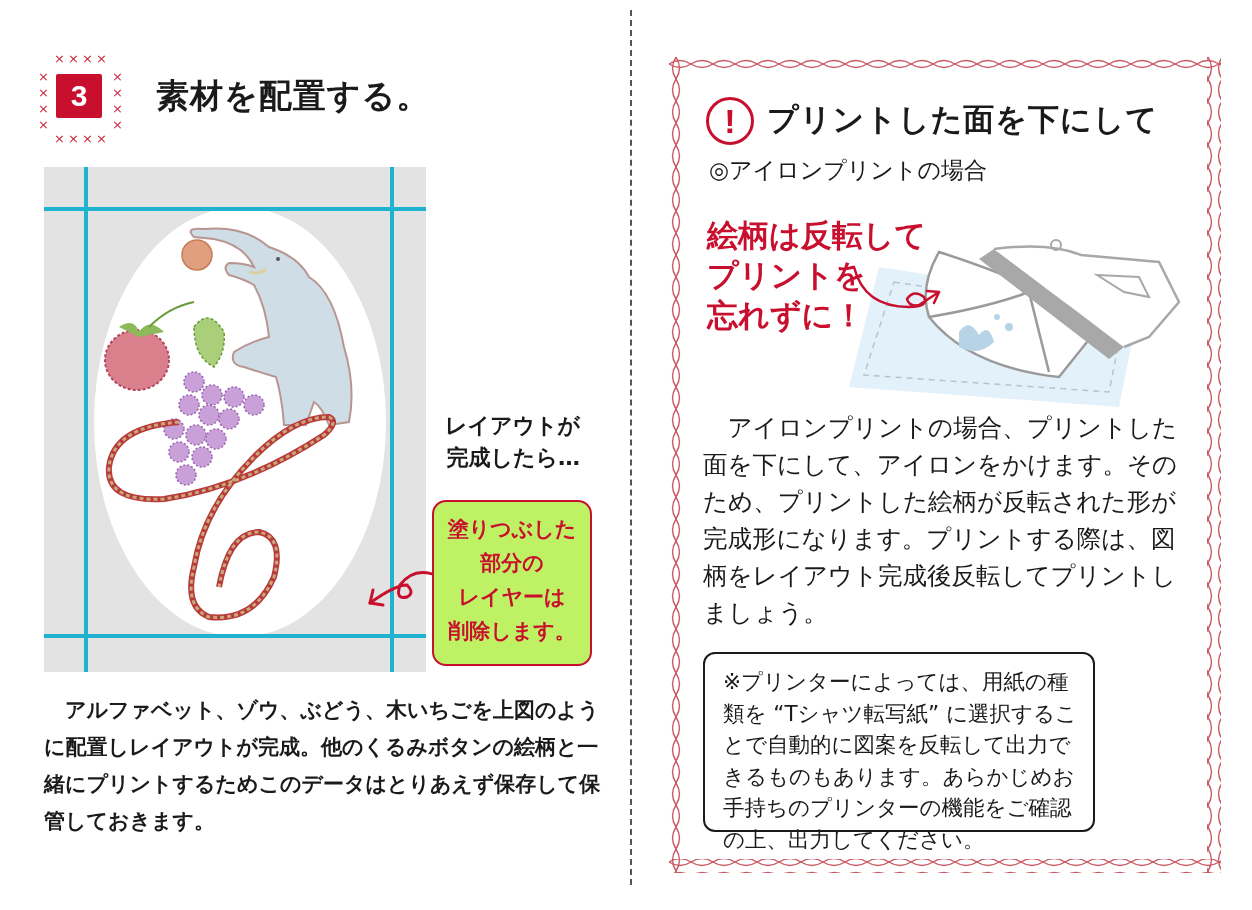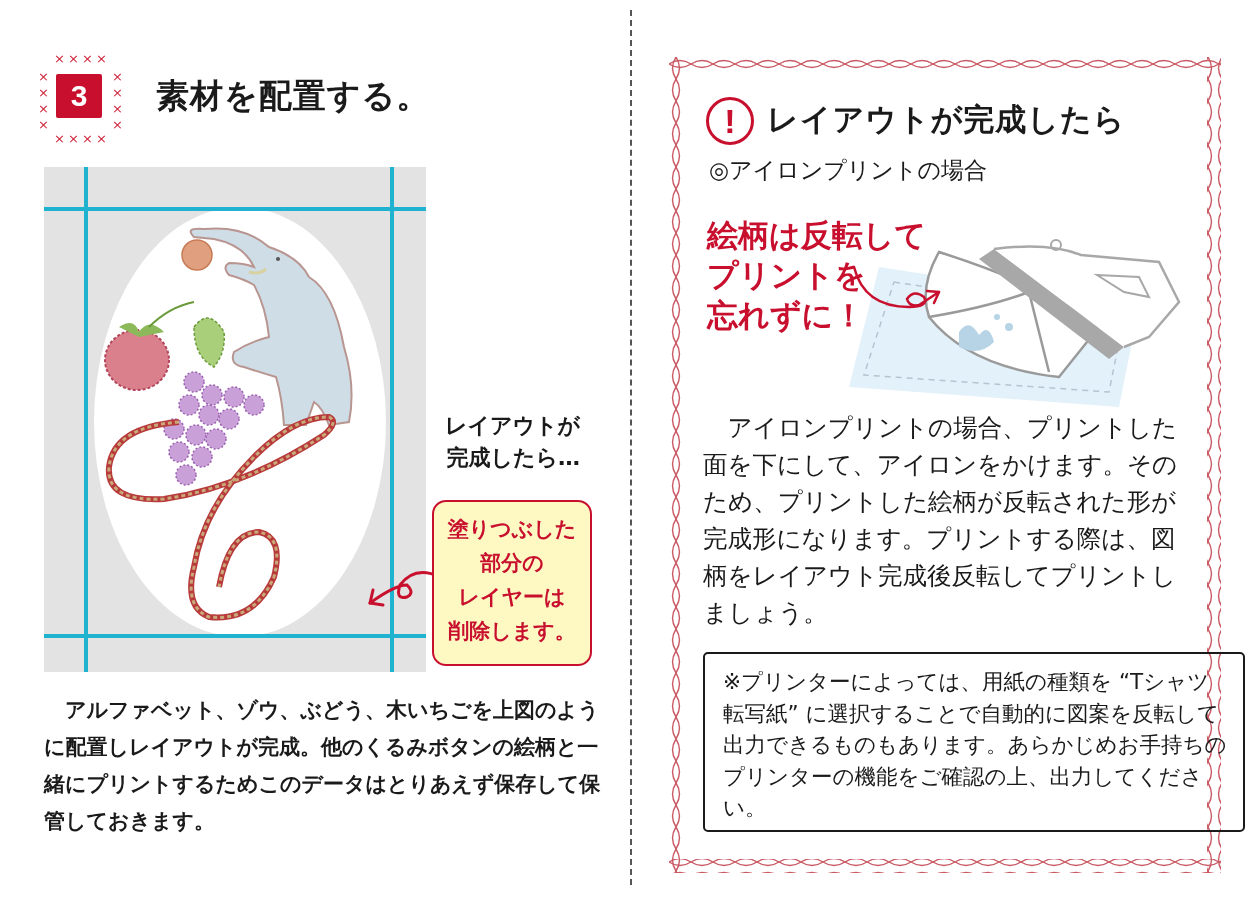--- a/index.html
+++ b/index.html
@@ -18,36 +18,36 @@
   
   .canvas { position: absolute; left: 44px; top: 167px; width: 382px; height: 505px; background: #e3e3e3; overflow: hidden; }
   .guide-v, .guide-h { position: absolute; background: #1fb3cf; }
   .guide-v { width: 4px; top: 0; bottom: 0; }
   .guide-h { height: 4px; left: 0; right: 0; }
   .oval { position: absolute; left: 50px; top: 40px; width: 292px; height: 430px; background: #ffffff; border-radius: 50%; }
   .canvas svg { position: absolute; left: 0; top: 0; }
 
   
   .after-layout { position: absolute; left: 440px; top: 410px; width: 140px; font-size: 22px; line-height: 32px; font-weight: bold; color: #1a1a1a; text-align: right; }
-  .callout-box { position: absolute; left: 432px; top: 500px; width: 160px; height: 166px; border: 2.5px solid #c8102e; border-radius: 14px; color: #c8102e; font-size: 21px; line-height: 34px; font-weight: bold; text-align: center; padding-top: 10px; background: #fef9c3; }
+  .callout-box { position: absolute; left: 432px; top: 500px; width: 160px; height: 166px; border: 2.5px solid #c8102e; border-radius: 14px; color: #c8102e; font-size: 21px; line-height: 34px; font-weight: bold; text-align: center; padding-top: 10px; background: #bef264; }
   .callout-arrow { position: absolute; left: 355px; top: 565px; }
 
   
   .left-body { position: absolute; left: 44px; top: 692px; width: 560px; font-size: 21px; line-height: 37px; color: #1a1a1a; text-indent: 1em; font-weight: bold; }
 
   
   .panel { position: absolute; left: 669px; top: 57px; width: 552px; height: 816px; }
   .panel svg.frame { position: absolute; left: 0; top: 0; }
   .warn-icon { position: absolute; left: 37px; top: 40px; width: 48px; height: 48px; border: 3px solid #c8102e; border-radius: 50%; color: #c8102e; font-weight: bold; font-size: 34px; line-height: 42px; text-align: center; font-family: "Liberation Sans", sans-serif; }
   .panel-title { position: absolute; left: 98px; top: 42px; font-family: "DejaVu Serif", serif; font-size: 31px; color: #1a1a1a; letter-spacing: 1px; }
   .panel-subtitle { position: absolute; left: 40px; top: 98px; font-size: 23px; color: #1a1a1a; }
   .warn-red { position: absolute; left: 38px; top: 158px; font-size: 31px; line-height: 40px; font-weight: bold; color: #c8102e; }
   .iron-illust { position: absolute; left: 150px; top: 150px; }
   .right-body { position: absolute; left: 34px; top: 352px; width: 490px; font-size: 24.5px; line-height: 37px; color: #1a1a1a; text-indent: 1em; }
-  .note-box { position: absolute; left: 34px; top: 595px; width: 542px; height: 180px; border: 2.5px solid #1a1a1a; border-radius: 5px; padding: 12px 14px 0 18px; font-size: 21.5px; line-height: 31.5px; color: #1a1a1a; }
+  .note-box { position: absolute; left: 34px; top: 595px; width: 392px; height: 180px; border: 2.5px solid #1a1a1a; border-radius: 12px; padding: 12px 14px 0 18px; font-size: 21.5px; line-height: 31.5px; color: #1a1a1a; }
 </style>
 </head>
 <body>
 
 <div class="divider"></div>
 
 <section>
   <div class="step-badge-wrap">
 
     <span class="xmark" style="left:16px;top:0">×</span>
@@ -146,21 +146,21 @@
         <path d="M7 0 Q14 11 7 22 Q0 33 7 44" stroke="#c95a64" stroke-width="1.4" fill="none"></path>
       </pattern>
     </defs>
     <rect x="0" y="0" width="552" height="14" fill="url(#chainH)"></rect>
     <rect x="0" y="802" width="552" height="14" fill="url(#chainH)"></rect>
     <rect x="0" y="0" width="14" height="816" fill="url(#chainV)"></rect>
     <rect x="538" y="0" width="14" height="816" fill="url(#chainV)"></rect>
   </svg>
 
   <div class="warn-icon">!</div>
-  <h2 class="panel-title">レイアウトが完成したら</h2>
+  <h2 class="panel-title">プリントした面を下にして</h2>
   <div class="panel-subtitle">◎アイロンプリントの場合</div>
 
   <div class="warn-red">
     <div>絵柄は反転して</div>
     <div>プリントを</div>
     <div>忘れずに！</div>
   </div>
 
   <svg class="iron-illust" width="380" height="200" viewBox="0 0 380 200">
     <path d="M60 60 L320 100 L300 200 L30 180 Z" fill="#e3f1fb"></path>

